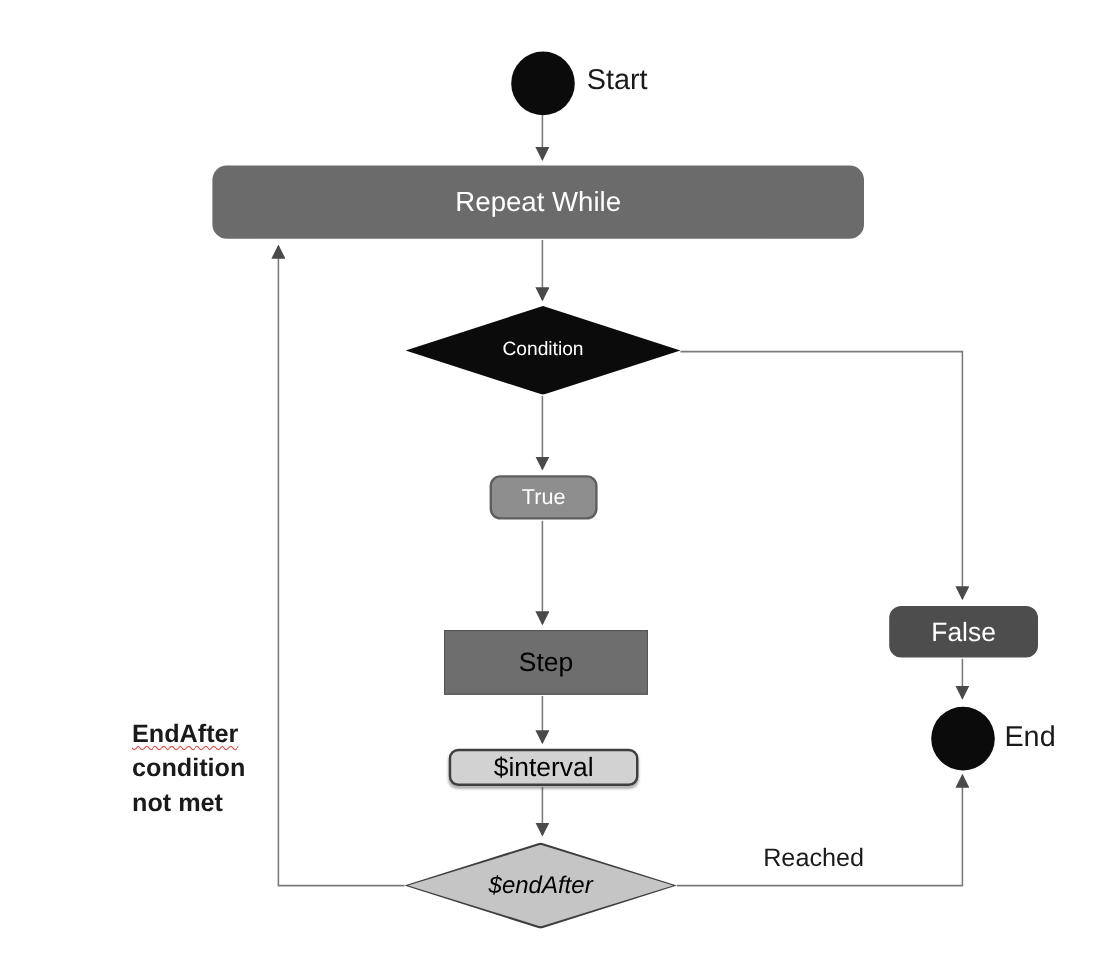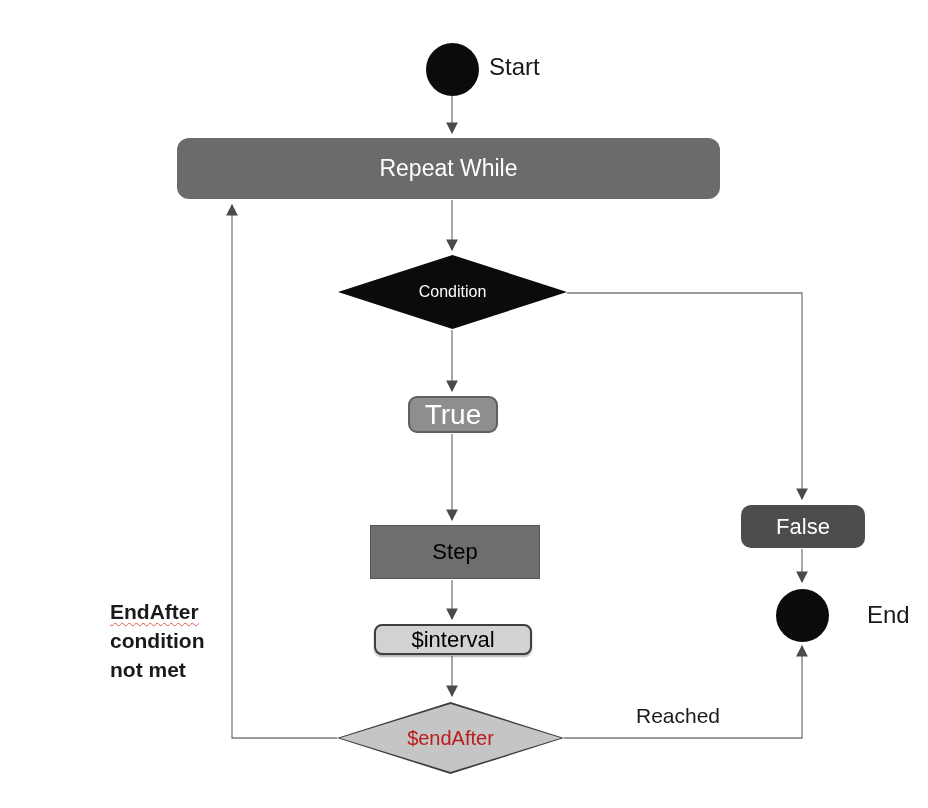--- a/index.html
+++ b/index.html
@@ -41,21 +41,21 @@
     left: 338px; top: 243px; width: 229px; height: 74px;
     background: var(--condition-fill, #0b0b0b);
     clip-path: polygon(50% 0, 100% 50%, 50% 100%, 0 50%);
     color: #ffffff; font-size: 16px;
   }
   .true-box {
     left: 408px; top: 384px; width: 90px; height: 37px;
     background: var(--true-fill, #8e8e8e);
     border: 2px solid var(--true-border, #5f5f5f);
     border-radius: 9px;
-    color: #ffffff; font-size: 28px;
+    color: #ffffff; font-size: 18px;
   }
   .step-box {
     left: 370px; top: 513px; width: 170px; height: 54px;
     background: var(--step-fill, #6e6e6e);
     border: 1px solid var(--step-border, #575757);
     color: #000000; font-size: 22px;
   }
   .interval-box {
     left: 374px; top: 612px; width: 158px; height: 31px;
     background: var(--interval-fill, #d2d2d2);
@@ -67,34 +67,34 @@
   .endafter-outer {
     left: 337px; top: 690px; width: 227px; height: 72px;
     background: var(--end-after-border, #3e3e3e);
     clip-path: polygon(50% 0, 100% 50%, 50% 100%, 0 50%);
   }
   .endafter-inner {
     position: absolute; left: 3px; right: 3px; top: 2px; bottom: 2px;
     background: var(--end-after-fill, #c5c5c5);
     clip-path: polygon(50% 0, 100% 50%, 50% 100%, 0 50%);
     display: flex; align-items: center; justify-content: center;
-    color: #b91c1c; font-size: 20px;
+    color: #000000; font-size: 20px; font-style: italic;
   }
   .false-box {
     left: 741px; top: 493px; width: 124px; height: 43px;
     background: var(--false-fill, #4d4d4d);
     border-radius: 10px;
     color: #ffffff; font-size: 22px;
   }
   .end-circle {
     left: 776px; top: 577px; width: 53px; height: 53px;
     border-radius: 50%;
     background: var(--terminal-fill, #0b0b0b);
   }
-  .end-label { left: 867px; top: 589px; font-size: 24px; }
+  .end-label { left: 837px; top: 589px; font-size: 24px; }
   .reached-label {
     left: 617px; top: 692px; width: 122px;
     text-align: center; font-size: 21px;
   }
   .note {
     left: 110px; top: 585px; width: 126px;
     font-weight: bold;
     font-size: 21px; line-height: 29px;
   }
   .note-line1 {

